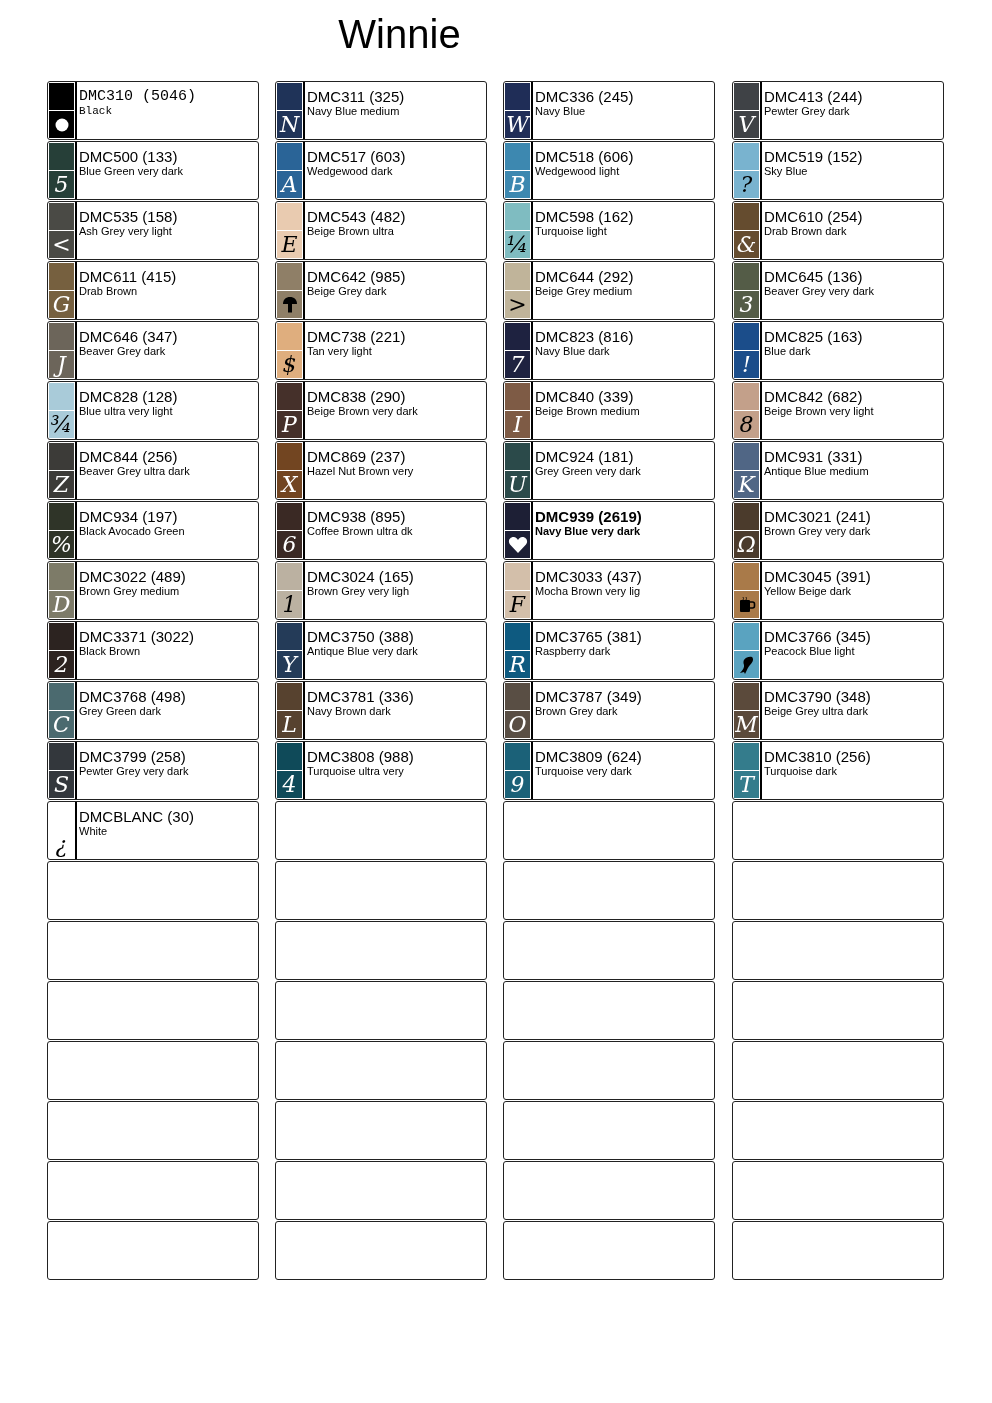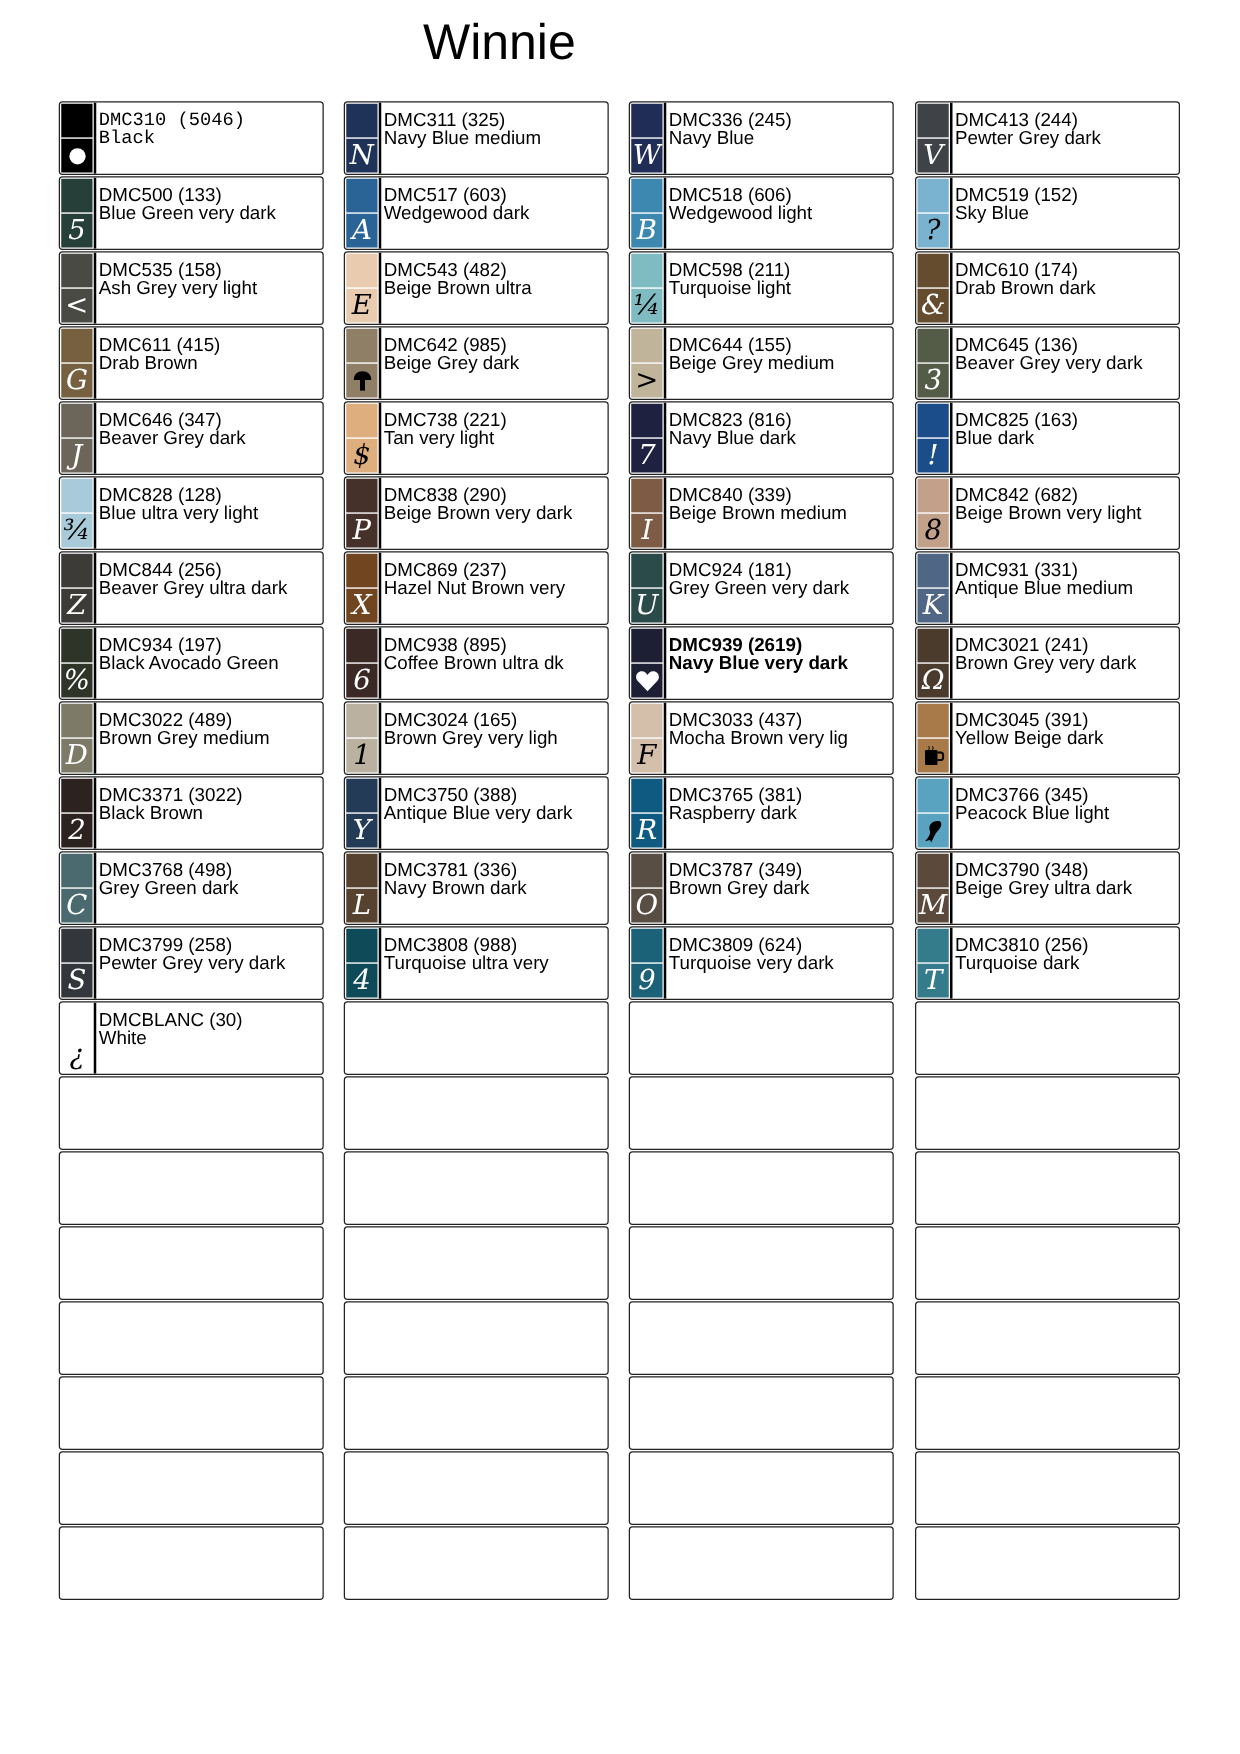--- a/index.html
+++ b/index.html
@@ -7,21 +7,21 @@
   .title { position: absolute; left: 0; top: 10px; width: 799px; text-align: center; font-size: 40px; line-height: 48px; font-family: "Liberation Sans", sans-serif; }
   .grid { position: absolute; left: 47px; top: 81px; }
   .col { position: absolute; top: 0; width: 213px; }
   .cell { position: absolute; left: 0; width: 210px; height: 57px; border: 1.5px solid #222; border-radius: 3px; background: #fff; overflow: hidden; box-sizing: content-box; }
   .swatch { position: absolute; left: 0; top: 0; width: 27px; height: 57px; }
   .sw-top { position: absolute; left: 1px; top: 1px; width: 25px; height: 27px; }
   .sw-sep { position: absolute; left: 1px; top: 28px; width: 25px; height: 1px; background: rgba(255,255,255,0.55); }
   .sw-bot { position: absolute; left: 1px; top: 29px; width: 25px; height: 27px; display: flex; align-items: center; justify-content: center; font-family: "DejaVu Serif", serif; font-style: italic; font-size: 22px; line-height: 27px; overflow: hidden; }
   .divider { position: absolute; left: 27px; top: 0; width: 2px; height: 57px; background: #000; }
   .code { position: absolute; left: 31px; top: 6px; font-size: 15px; line-height: 18px; white-space: nowrap; }
-  .name { position: absolute; left: 31px; top: 23px; font-size: 15px; line-height: 12px; white-space: nowrap; }
+  .name { position: absolute; left: 31px; top: 23px; font-size: 11px; line-height: 12px; white-space: nowrap; }
   .sym-svg { display: block; }
 </style>
 </head>
 <body>
 
 <div class="title">Winnie</div>
 
 <div class="grid" id="grid">
     <div class="col" style="left: 0px;">
       <div class="cell" style="top: 0px; font-family: Liberation Mono, monospace;">
@@ -378,33 +378,33 @@
       </div>
       <div class="cell" style="top: 120px;">
         <div class="swatch">
           <div class="sw-top" style="background:#7fbcc1"></div>
           <div class="sw-sep"></div>
           <div class="sw-bot" style="background:#7fbcc1;color:#000000">
             <span>¼</span>
           </div>
         </div>
         <div class="divider"></div>
-        <div class="code">DMC598 (211)</div>
+        <div class="code">DMC598 (162)</div>
         <div class="name">Turquoise light</div>
       </div>
       <div class="cell" style="top: 180px;">
         <div class="swatch">
           <div class="sw-top" style="background:#c0b49a"></div>
           <div class="sw-sep"></div>
           <div class="sw-bot" style="background:#c0b49a;color:#000000">
             <span>&gt;</span>
           </div>
         </div>
         <div class="divider"></div>
-        <div class="code">DMC644 (155)</div>
+        <div class="code">DMC644 (292)</div>
         <div class="name">Beige Grey medium</div>
       </div>
       <div class="cell" style="top: 240px;">
         <div class="swatch">
           <div class="sw-top" style="background:#1e2240"></div>
           <div class="sw-sep"></div>
           <div class="sw-bot" style="background:#1e2240;color:#ffffff">
             <span>7</span>
           </div>
         </div>
@@ -536,21 +536,21 @@
       </div>
       <div class="cell" style="top: 120px;">
         <div class="swatch">
           <div class="sw-top" style="background:#654c2f"></div>
           <div class="sw-sep"></div>
           <div class="sw-bot" style="background:#654c2f;color:#ffffff">
             <span>&amp;</span>
           </div>
         </div>
         <div class="divider"></div>
-        <div class="code">DMC610 (174)</div>
+        <div class="code">DMC610 (254)</div>
         <div class="name">Drab Brown dark</div>
       </div>
       <div class="cell" style="top: 180px;">
         <div class="swatch">
           <div class="sw-top" style="background:#545c47"></div>
           <div class="sw-sep"></div>
           <div class="sw-bot" style="background:#545c47;color:#ffffff">
             <span>3</span>
           </div>
         </div>

